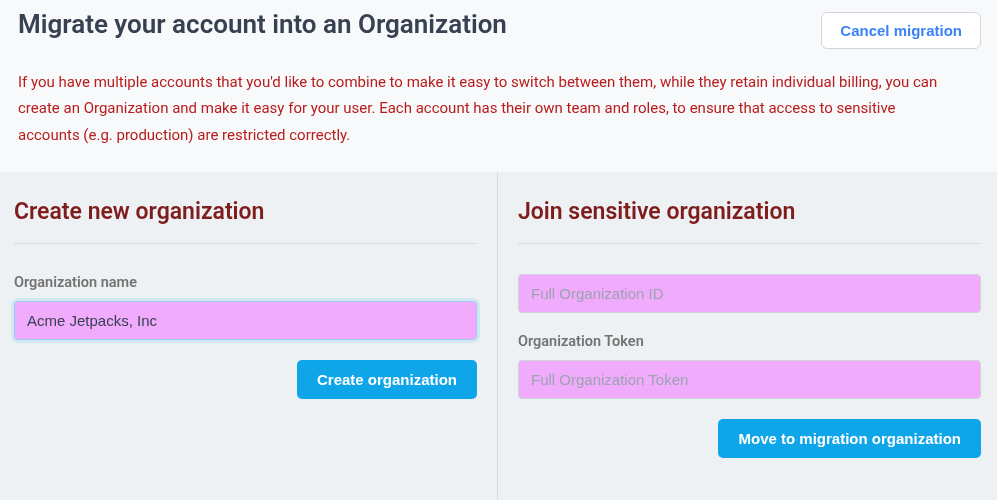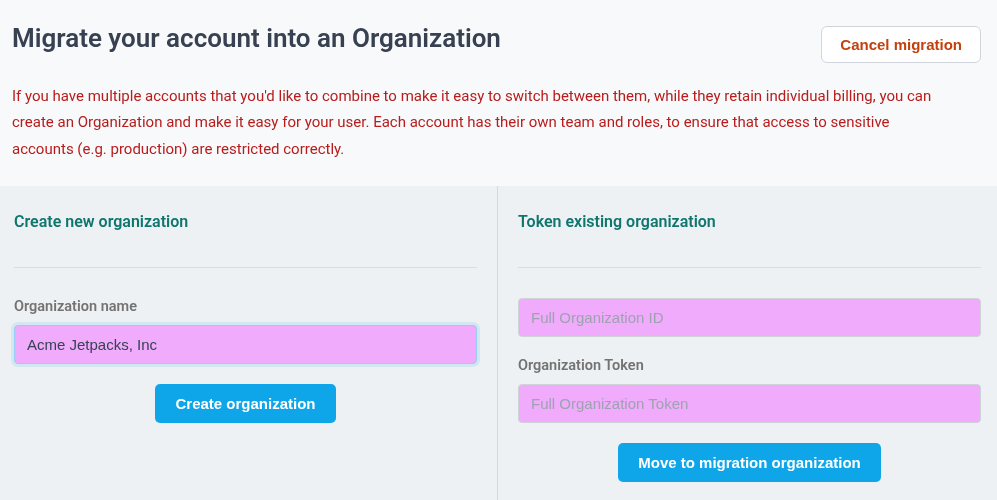--- a/index.html
+++ b/index.html
@@ -8,42 +8,43 @@
       padding: 0;
     }
     body {
       font-family: -apple-system, BlinkMacSystemFont, "Segoe UI", Roboto, Helvetica, Arial, sans-serif;
       background: #f7f9fa;
       color: #1f2937;
       width: 997px;
       height: 500px;
     }
     .header-section {
-      padding: 22px 16px 24px 12px;
+      padding: 8px 16px 24px 12px;
+      margin-left: 6px;
     }
     .header-row {
       display: flex;
       justify-content: space-between;
       align-items: flex-start;
       margin-bottom: 20px;
     }
     .page-title {
       font-size: 26px;
       font-weight: 600;
       color: #374151;
       line-height: 1.3;
     }
     .cancel-btn {
       background: #ffffff;
       border: 1px solid #d1d5db;
       border-radius: 6px;
       padding: 9px 18px;
       font-size: 15px;
       font-weight: 600;
-      color: #c2410c;
+      color: #3b82f6;
       cursor: pointer;
       margin-top: 4px;
     }
     .intro-text {
       font-size: 15px;
       line-height: 1.75;
       color: #b91c1c;
       max-width: 920px;
     }
     .columns {
@@ -56,24 +57,24 @@
       padding: 26px 20px 20px 14px;
     }
     .col-left {
       border-right: 1px solid #d5d9de;
     }
     .col-right {
       padding-left: 20px;
       padding-right: 16px;
     }
     .section-title {
-      font-size: 16px;
+      font-size: 23px;
       font-weight: 600;
-      color: #0f766e;
-      margin-bottom: 36px;
+      color: #7f1d1d;
+      margin-bottom: 18px;
     }
     .divider {
       border: none;
       border-top: 1px solid #d9dde2;
       margin-bottom: 30px;
     }
     .field-label {
       display: block;
       font-size: 14.5px;
       font-weight: 600;
@@ -95,21 +96,21 @@
       box-shadow: 0 0 0 3px rgba(14,165,233,0.12);
     }
     .text-input::placeholder {
       color: #9ca3af;
     }
     .field-group {
       margin-bottom: 20px;
     }
     .btn-row {
       display: flex;
-      justify-content: center;
+      justify-content: flex-end;
       margin-top: 18px;
     }
     .primary-btn {
       background: #0ea5e9;
       border: none;
       border-radius: 5px;
       padding: 11px 20px;
       font-size: 15px;
       font-weight: 600;
       color: #ffffff;
@@ -135,21 +136,21 @@
     <div class="field-group">
       <label class="field-label">Organization name</label>
       <input type="text" class="text-input focused" value="Acme Jetpacks, Inc" style="">
     </div>
     <div class="btn-row">
       <button class="primary-btn">Create organization</button>
     </div>
   </div>
 
   <div class="col col-right">
-    <h2 class="section-title">Token existing organization</h2>
+    <h2 class="section-title">Join sensitive organization</h2>
     <hr class="divider">
     <div class="field-group">
       <input type="text" class="text-input" placeholder="Full Organization ID" style="">
     </div>
     <div class="field-group">
       <label class="field-label">Organization Token</label>
       <input type="text" class="text-input" placeholder="Full Organization Token" style="">
     </div>
     <div class="btn-row">
       <button class="primary-btn">Move to migration organization</button>

